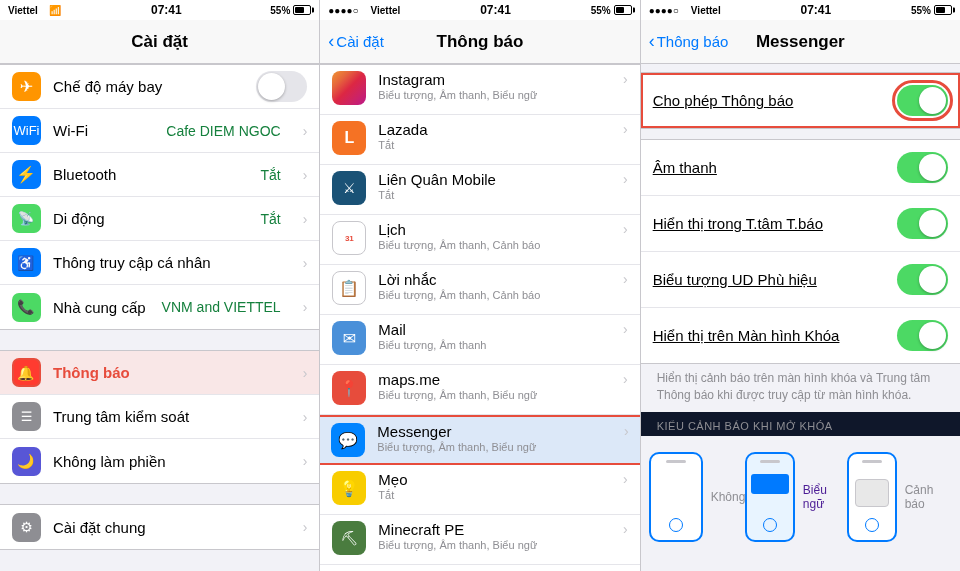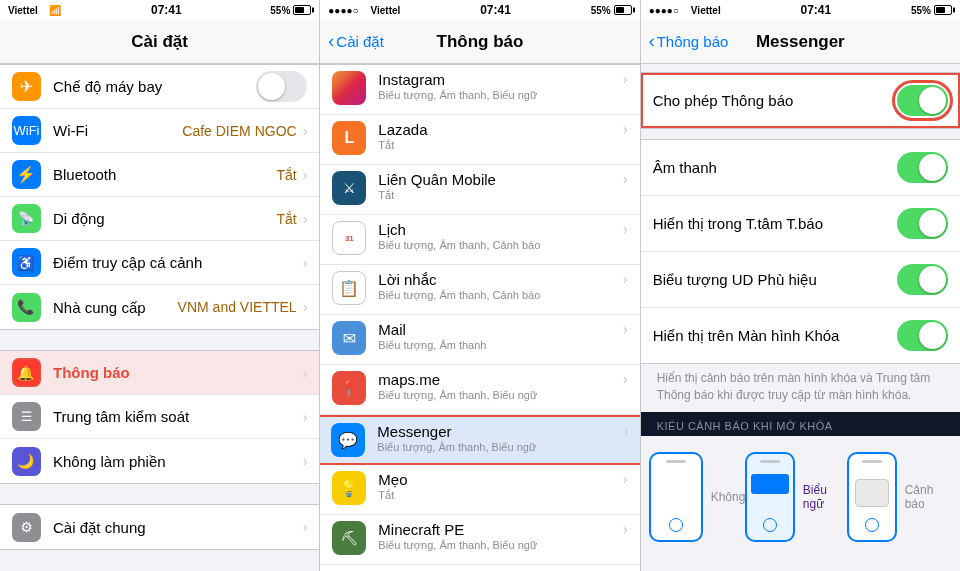--- a/index.html
+++ b/index.html
@@ -121,22 +121,22 @@
       flex-direction: column;
       justify-content: center;
       padding: 8px 0;
     }
     .row-title {
       font-size: 15px;
       color: #000;
     }
     .row-value {
       font-size: 14px;
-      color: #a16207;
-      margin-right: 6px;
+      color: #15803d;
+      margin-right: 22px;
     }
     .row-chevron {
       color: #c7c7cc;
       font-size: 14px;
     }
 
     
     .toggle {
       width: 51px; height: 31px;
       border-radius: 16px;
@@ -210,20 +210,21 @@
     .icon-messenger { background: #0084ff; }
     .icon-meo { background: #f8cd00; }
     .icon-minecraft { background: #4a7c3f; }
     .p3-row {
       display: flex;
       align-items: center;
       min-height: 44px;
       padding: 12px 12px;
       border-bottom: 1px solid #e5e5ea;
       background: #fff;
+      text-decoration: underline;
     }
     .p3-row:last-child { border-bottom: none; }
     .p3-row-label {
       flex: 1;
       font-size: 15px;
       color: #000;
     }
     .p3-description {
       font-size: 12px;
       color: #8e8e93;
@@ -369,21 +370,21 @@
         <div class="row-icon p1-row-icon-mobile" style="font-size:13px;">📡</div>
         <div class="row-content">
           <span class="row-title">Di động</span>
         </div>
         <span class="row-value">Tắt</span>
         <span class="row-chevron">›</span>
       </div>
       <div class="settings-row">
         <div class="row-icon p1-row-icon-access" style="font-size:14px;">♿</div>
         <div class="row-content">
-          <span class="row-title">Điểm truy cập cá cảnh</span>
+          <span class="row-title">Thông truy cập cá nhân</span>
         </div>
         <span class="row-chevron">›</span>
       </div>
       <div class="settings-row">
         <div class="row-icon p1-row-icon-carrier" style="font-size:14px;">📞</div>
         <div class="row-content">
           <span class="row-title">Nhà cung cấp</span>
         </div>
         <span class="row-value">VNM and VIETTEL</span>
         <span class="row-chevron">›</span>

